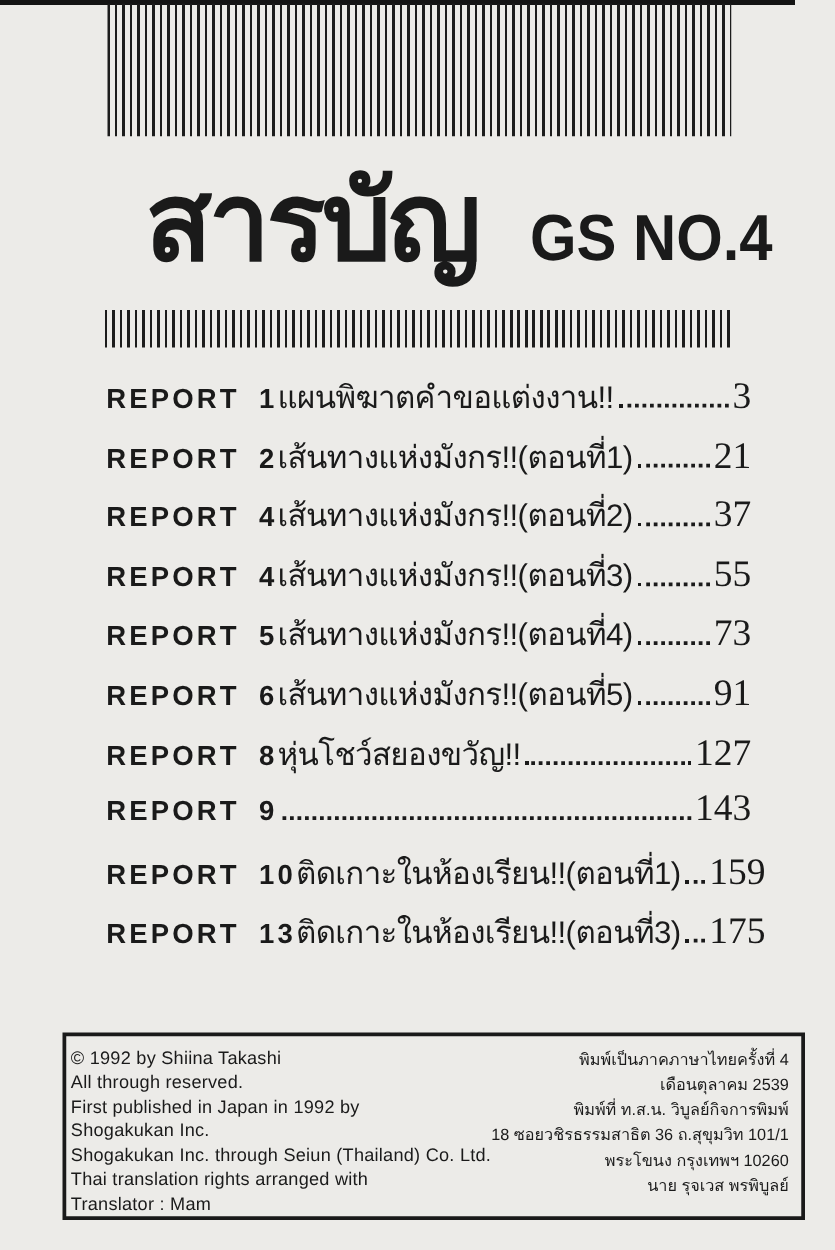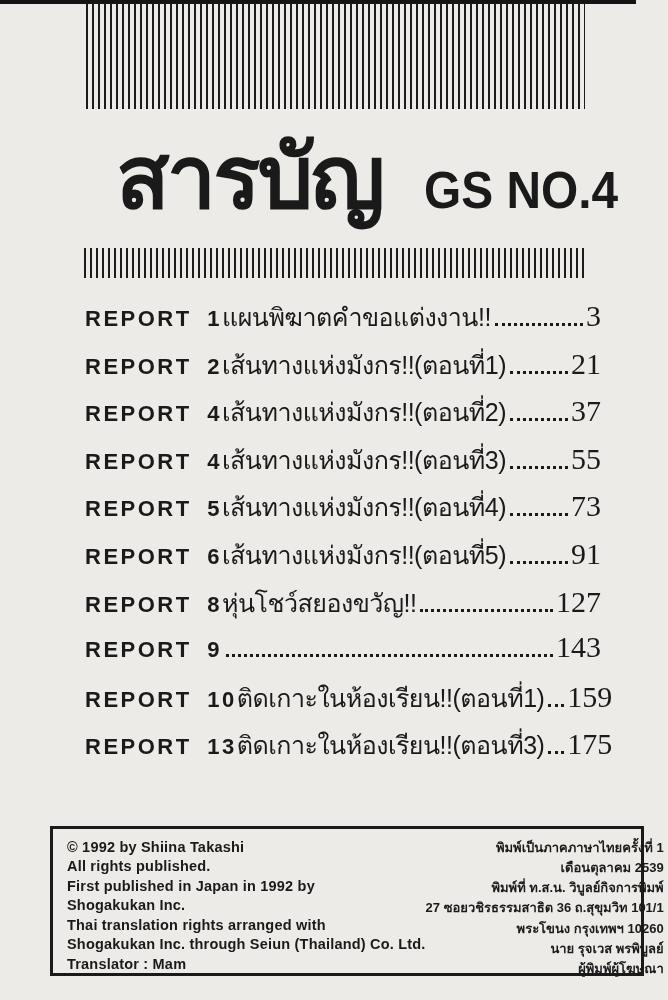--- a/index.html
+++ b/index.html
@@ -72,23 +72,22 @@
   .page-num {
     font-family: "Liberation Serif", serif;
     font-size: 30px; font-weight: normal;
     flex: 0 0 auto;
   }
   .colophon {
     position: absolute; left: 50px; top: 826px;
     width: 594px; height: 150px;
     border: 3px solid #1a1a1a;
     box-sizing: border-box;
-    display: flex; justify-content: flex-start;
+    display: flex; justify-content: flex-end;
     padding: 9px 10px 8px 14px;
-    font-weight: bold;
   }
   .col-en { font-size: 14.5px; line-height: 1.34; letter-spacing: 0.2px; }
   .col-th { font-size: 13px;  line-height: 1.55; text-align: right; }
   .col-en div, .col-th div { white-space: nowrap; }
 </style>
 </head>
 <body>
 
 <div class="top-rule"></div>
 <div class="stripes stripes-top"></div>
@@ -158,29 +157,28 @@
     <span class="toc-label">REPORT 13</span>
     <span class="toc-title">ติดเกาะในห้องเรียน!!(ตอนที่3)</span>
     <span class="leader"></span>
     <span class="page-num">175</span>
   </div>
 </div>
 
 <div class="colophon">
   <div class="col-en">
     <div>© 1992 by Shiina Takashi</div>
-    <div>All rights published.</div>
+    <div>All through reserved.</div>
     <div>First published in Japan in 1992 by</div>
     <div>Shogakukan Inc.</div>
+    <div>Shogakukan Inc. through Seiun (Thailand) Co. Ltd.</div>
     <div>Thai translation rights arranged with</div>
-    <div>Shogakukan Inc. through Seiun (Thailand) Co. Ltd.</div>
     <div>Translator : Mam</div>
   </div>
   <div class="col-th">
-    <div>พิมพ์เป็นภาคภาษาไทยครั้งที่ 1</div>
+    <div>พิมพ์เป็นภาคภาษาไทยครั้งที่ 4</div>
     <div>เดือนตุลาคม 2539</div>
     <div>พิมพ์ที่ ท.ส.น. วิบูลย์กิจการพิมพ์</div>
-    <div>27 ซอยวชิรธรรมสาธิต 36 ถ.สุขุมวิท 101/1</div>
+    <div>18 ซอยวชิรธรรมสาธิต 36 ถ.สุขุมวิท 101/1</div>
     <div>พระโขนง กรุงเทพฯ 10260</div>
     <div>นาย รุจเวส พรพิบูลย์</div>
-    <div>ผู้พิมพ์ผู้โฆษณา</div>
   </div>
 </div>
 
 </body></html>

